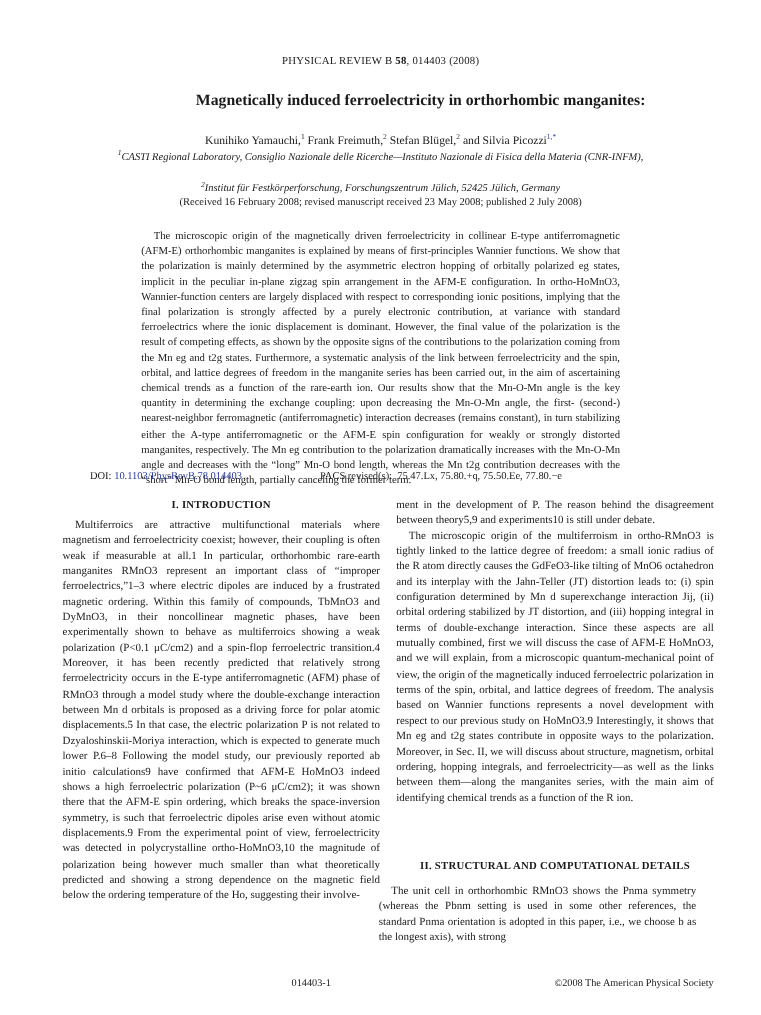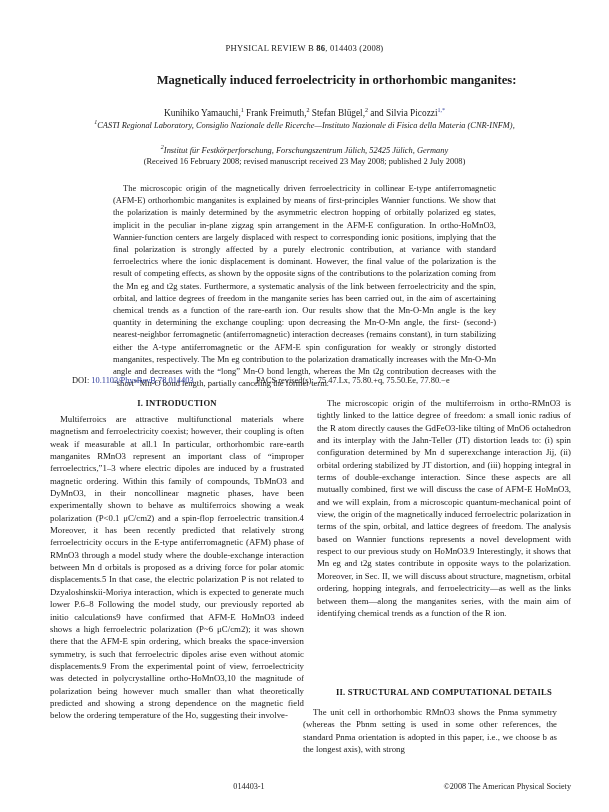--- a/index.html
+++ b/index.html
@@ -32,21 +32,21 @@
     .sec2 { top: 687px; left: 317px; width: 254px; }
     .col-right2 { top: 706px; left: 303px; width: 254px; }
     .footer { top: 782px; font-size: 8.2px; }
     .footer-left { left: 63px; margin-top: 31px; }
     .footer-center { left: 0; width: 498px; text-align: center; }
     .footer-right { right: 38px; }
   </style>
 </head>
 <body>
 
-<div class="abs center running-head"><span>PHYSICAL REVIEW B</span> <b>86</b><span>, 014403 (2008)</span></div>
+<div class="abs center running-head"><span>PHYSICAL REVIEW B</span> <b>58</b><span>, 014403 (2008)</span></div>
 
 <div class="abs center title">
   <div>Magnetically induced ferroelectricity in orthorhombic manganites:</div>
 </div>
 
 <div class="abs center authors">
   <span>Kunihiko Yamauchi,</span><sup>1</sup>
   <span>Frank Freimuth,</span><sup>2</sup>
   <span>Stefan Blügel,</span><sup>2</sup>
   <span>and Silvia Picozzi</span><sup class="link">1,*</sup>
@@ -69,20 +69,21 @@
   <span class="pacs"><span>PACS revised(s):</span>&nbsp; <span>75.47.Lx, 75.80.+q, 75.50.Ee, 77.80.−e</span></span>
 </div>
 
 <div class="abs sec-head sec1">I. INTRODUCTION</div>
 
 <div class="abs col col-left">
   <p>Multiferroics are attractive multifunctional materials where magnetism and ferroelectricity coexist; however, their coupling is often weak if measurable at all.1 In particular, orthorhombic rare-earth manganites RMnO3 represent an important class of “improper ferroelectrics,”1–3 where electric dipoles are induced by a frustrated magnetic ordering. Within this family of compounds, TbMnO3 and DyMnO3, in their noncollinear magnetic phases, have been experimentally shown to behave as multiferroics showing a weak polarization (P&lt;0.1 μC/cm2) and a spin-flop ferroelectric transition.4 Moreover, it has been recently predicted that relatively strong ferroelectricity occurs in the E-type antiferromagnetic (AFM) phase of RMnO3 through a model study where the double-exchange interaction between Mn d orbitals is proposed as a driving force for polar atomic displacements.5 In that case, the electric polarization P is not related to Dzyaloshinskii-Moriya interaction, which is expected to generate much lower P.6–8 Following the model study, our previously reported ab initio calculations9 have confirmed that AFM-E HoMnO3 indeed shows a high ferroelectric polarization (P~6 μC/cm2); it was shown there that the AFM-E spin ordering, which breaks the space-inversion symmetry, is such that ferroelectric dipoles arise even without atomic displacements.9 From the experimental point of view, ferroelectricity was detected in polycrystalline ortho-HoMnO3,10 the magnitude of polarization being however much smaller than what theoretically predicted and showing a strong dependence on the magnetic field below the ordering temperature of the Ho, suggesting their involve-</p>
 </div>
 
 <div class="abs col col-right">
+  <p class="cont">ment in the development of P. The reason behind the disagreement between theory5,9 and experiments10 is still under debate.</p>
   <p>The microscopic origin of the multiferroism in ortho-RMnO3 is tightly linked to the lattice degree of freedom: a small ionic radius of the R atom directly causes the GdFeO3-like tilting of MnO6 octahedron and its interplay with the Jahn-Teller (JT) distortion leads to: (i) spin configuration determined by Mn d superexchange interaction Jij, (ii) orbital ordering stabilized by JT distortion, and (iii) hopping integral in terms of double-exchange interaction. Since these aspects are all mutually combined, first we will discuss the case of AFM-E HoMnO3, and we will explain, from a microscopic quantum-mechanical point of view, the origin of the magnetically induced ferroelectric polarization in terms of the spin, orbital, and lattice degrees of freedom. The analysis based on Wannier functions represents a novel development with respect to our previous study on HoMnO3.9 Interestingly, it shows that Mn eg and t2g states contribute in opposite ways to the polarization. Moreover, in Sec. II, we will discuss about structure, magnetism, orbital ordering, hopping integrals, and ferroelectricity—as well as the links between them—along the manganites series, with the main aim of identifying chemical trends as a function of the R ion.</p>
 </div>
 
 <div class="abs sec-head sec2">II. STRUCTURAL AND COMPUTATIONAL DETAILS</div>
 
 <div class="abs col col-right2">
   <p>The unit cell in orthorhombic RMnO3 shows the Pnma symmetry (whereas the Pbnm setting is used in some other references, the standard Pnma orientation is adopted in this paper, i.e., we choose b as the longest axis), with strong</p>
 </div>
 
 <div class="abs footer footer-left">1098-0121/2008/78(1)/014403(10)</div>

